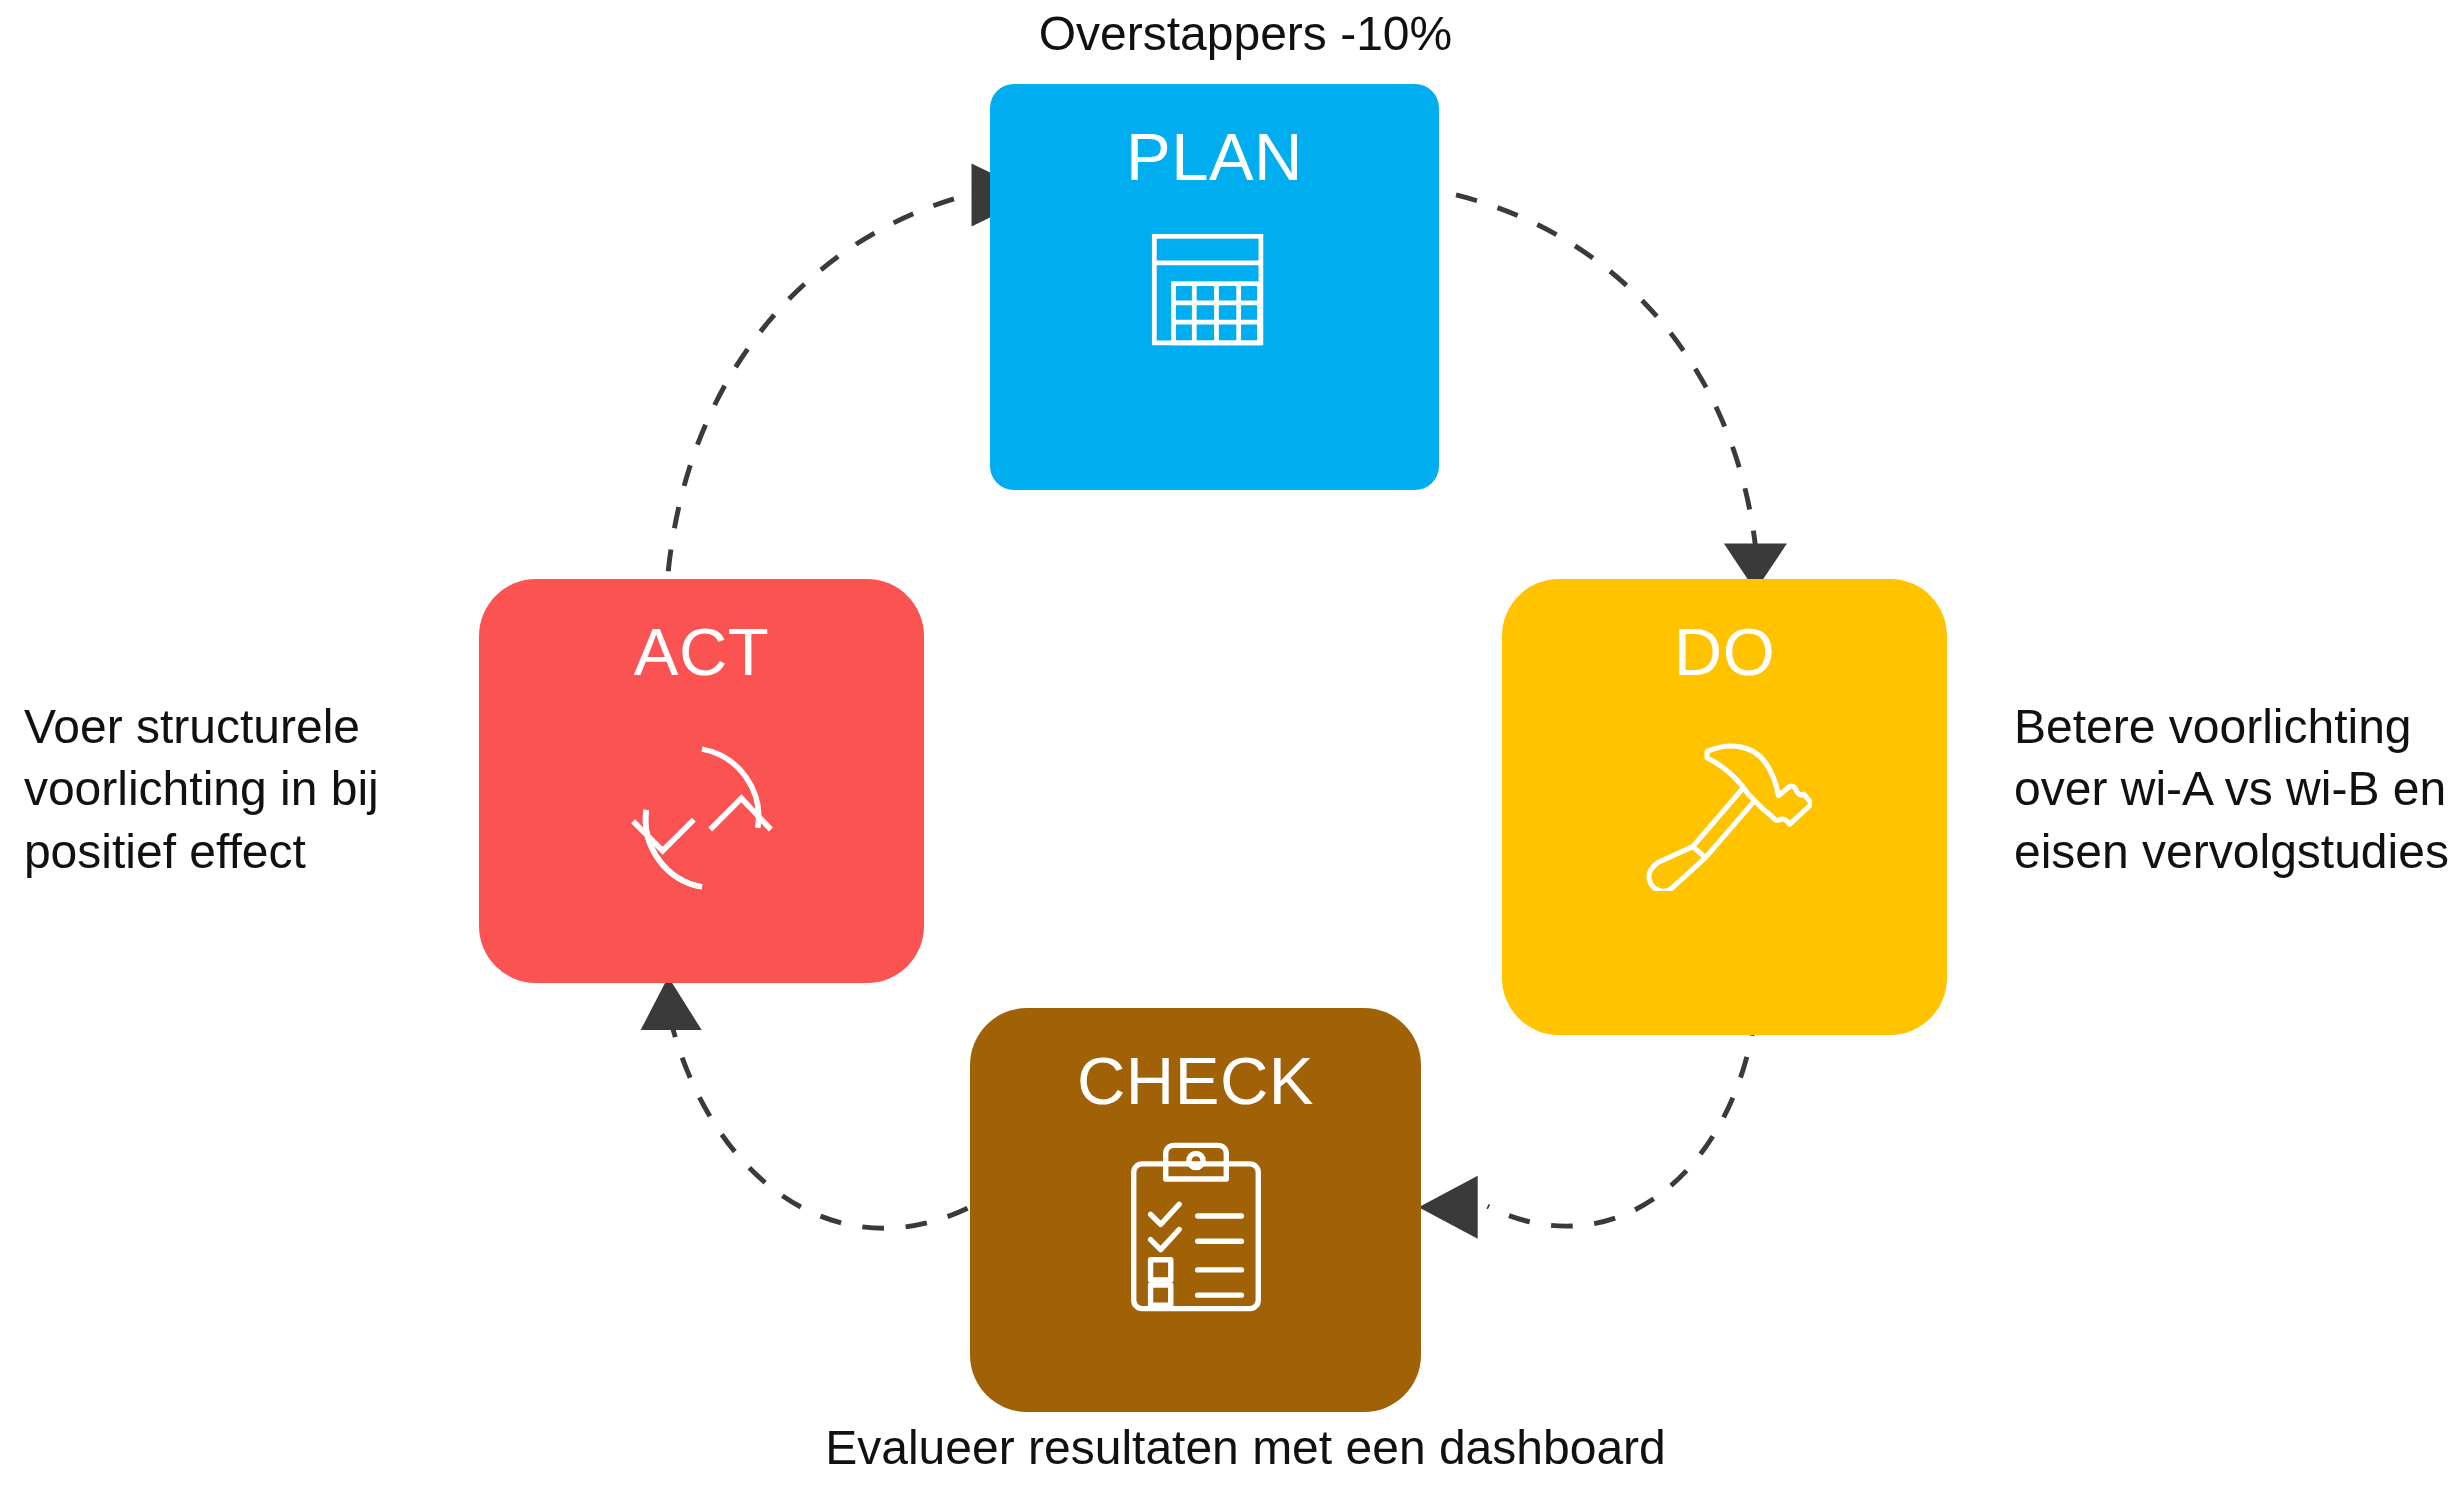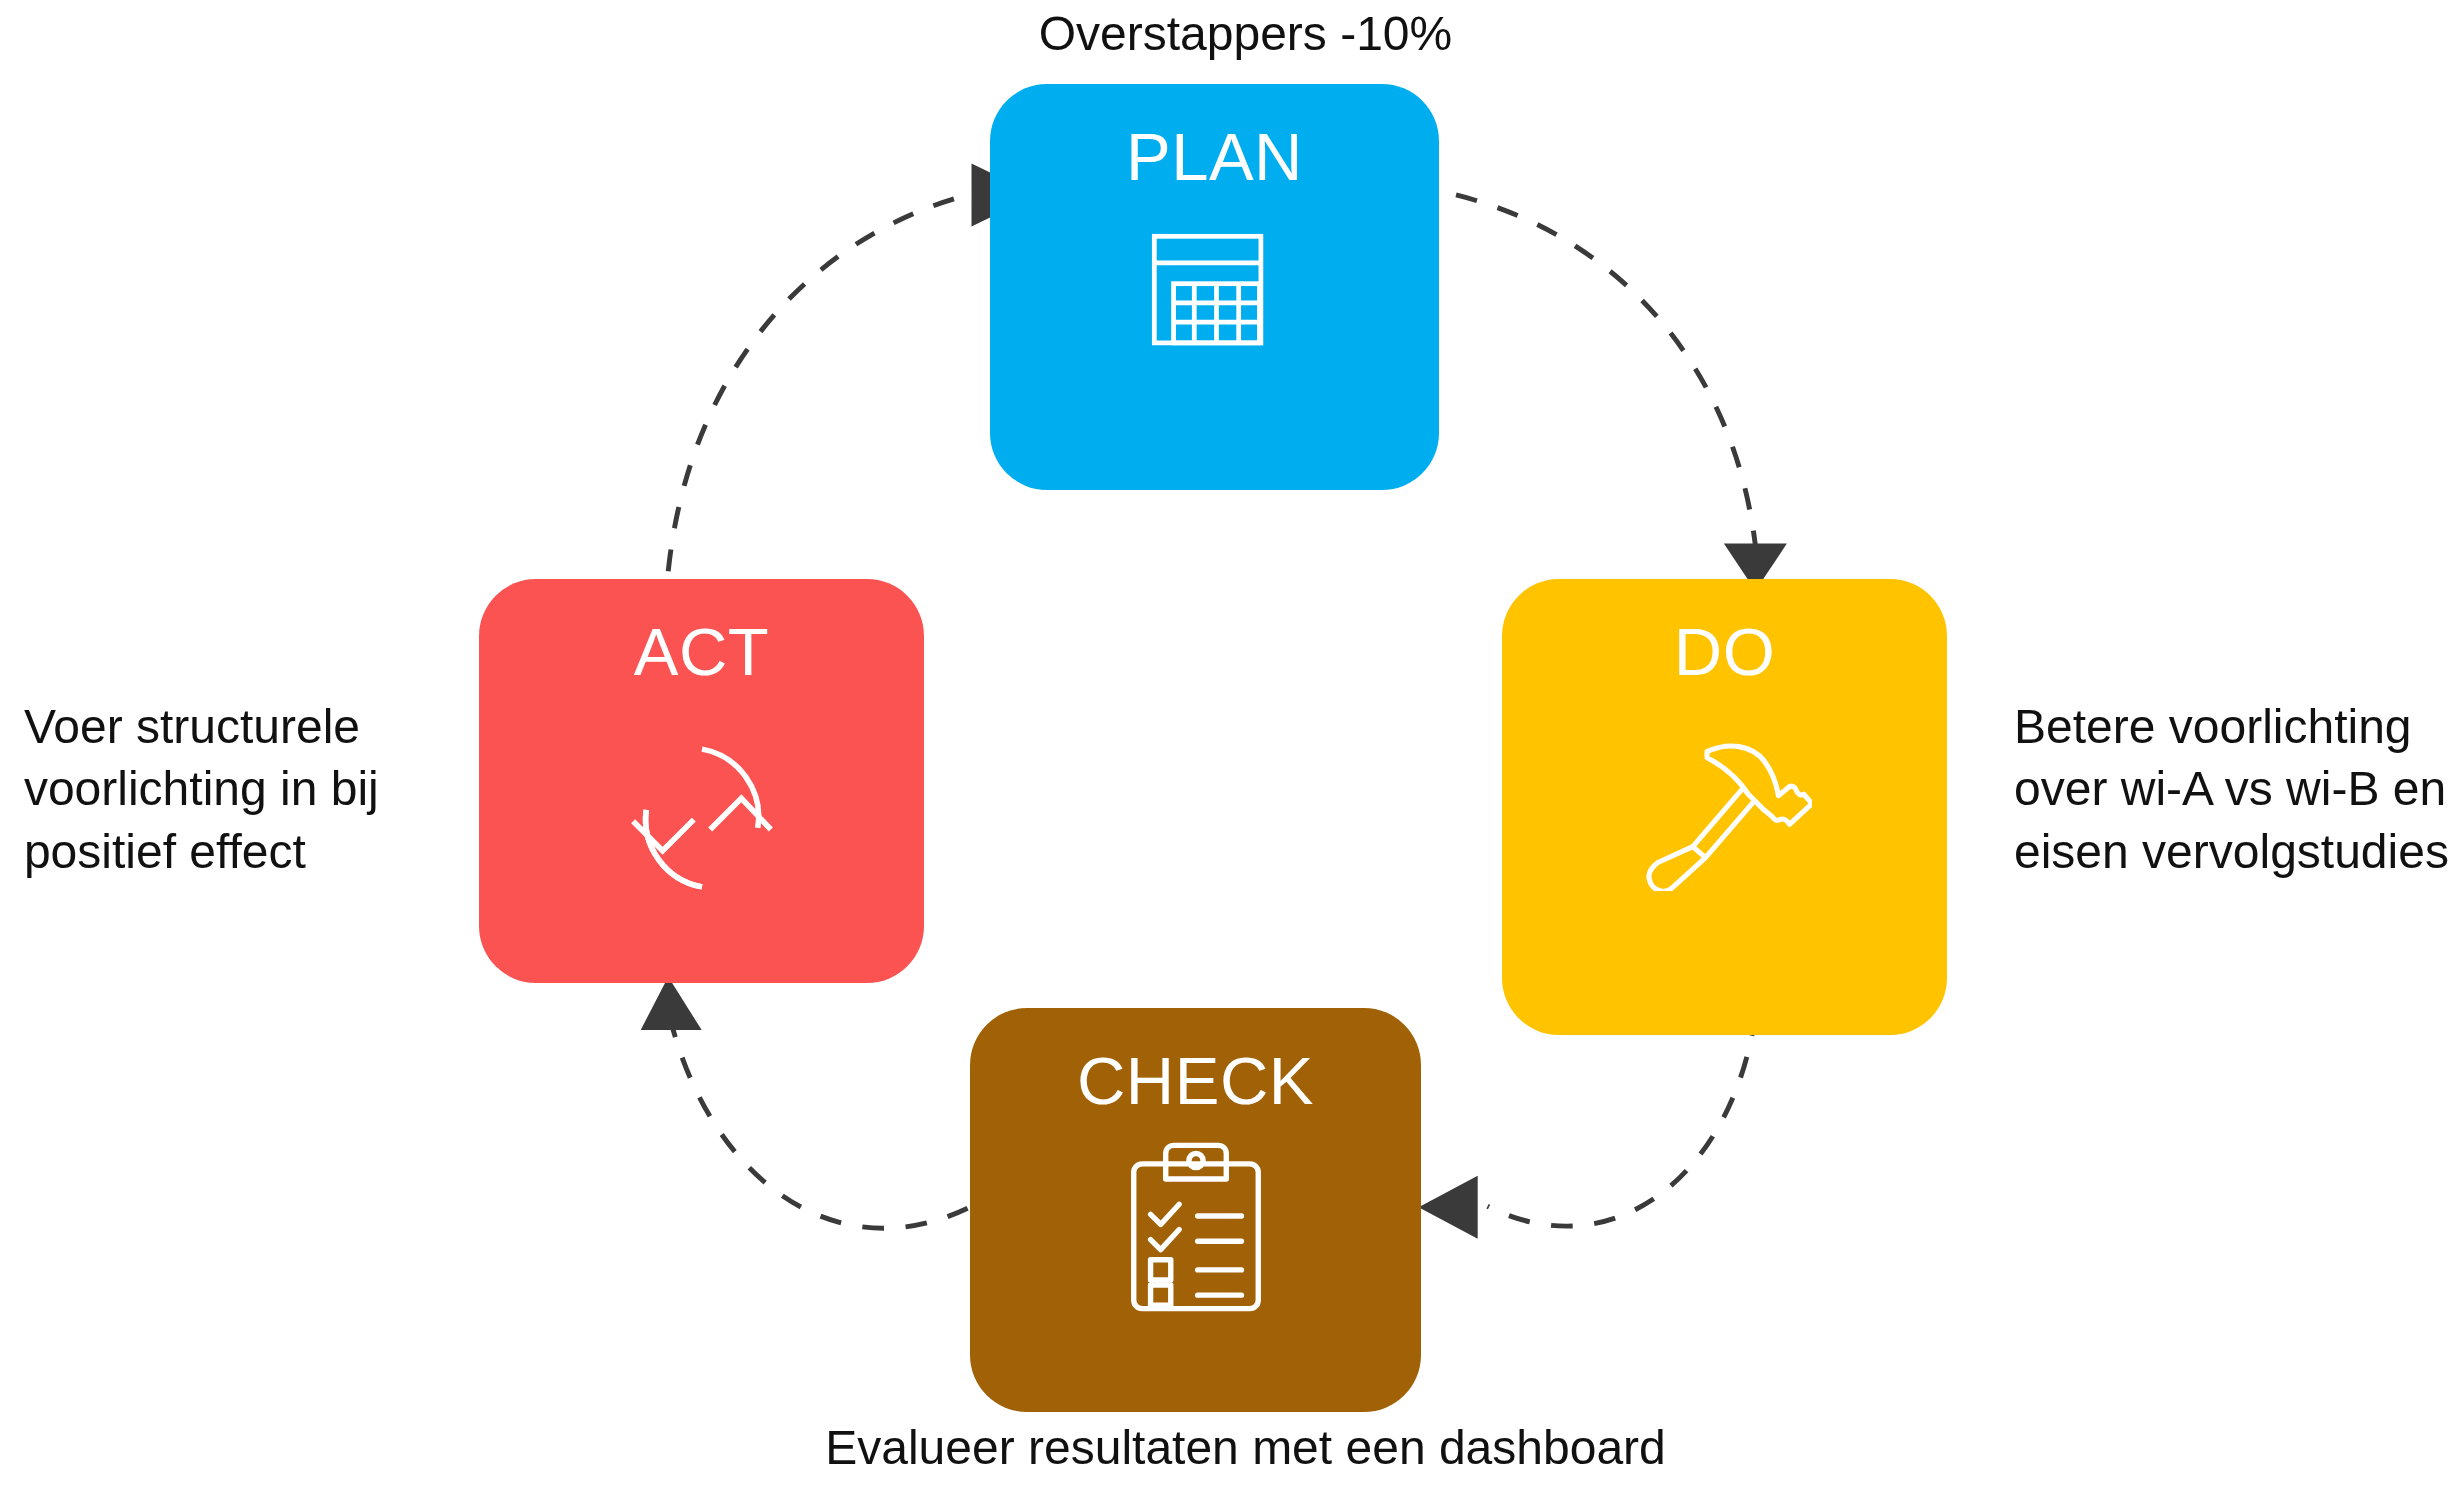--- a/index.html
+++ b/index.html
@@ -46,21 +46,21 @@
     line-height: 1;
     margin-top: 39px;
     white-space: nowrap;
     font-family: "Liberation Sans", sans-serif;
   }
   .node-icon {
     margin-top: 33px;
     display: block;
   }
 
-  #node-plan  { left: 990px; top: 84px;   width: 449px; height: 406px; background: #00AEEF; }
+  #node-plan  { left: 990px; top: 84px;   width: 449px; height: 406px; background: #00AEEF; border-radius: 24px; }
   #node-do    { left: 1502px; top: 579px;  width: 445px; height: 456px; background: #FFC300; }
   #node-check { left: 970px;  top: 1008px; width: 451px; height: 404px; background: #a16207; }
   #node-act   { left: 445px;  top: 579px;  width: 445px; height: 404px; background: #FB5252; margin-left: 34px; }
 
   #node-do .node-icon    { margin-top: 41px; }
   #node-check .node-icon { margin-top: 27.6px; }
   #node-act .node-icon   { margin-top: 51px; }
 
   
   .caption {

